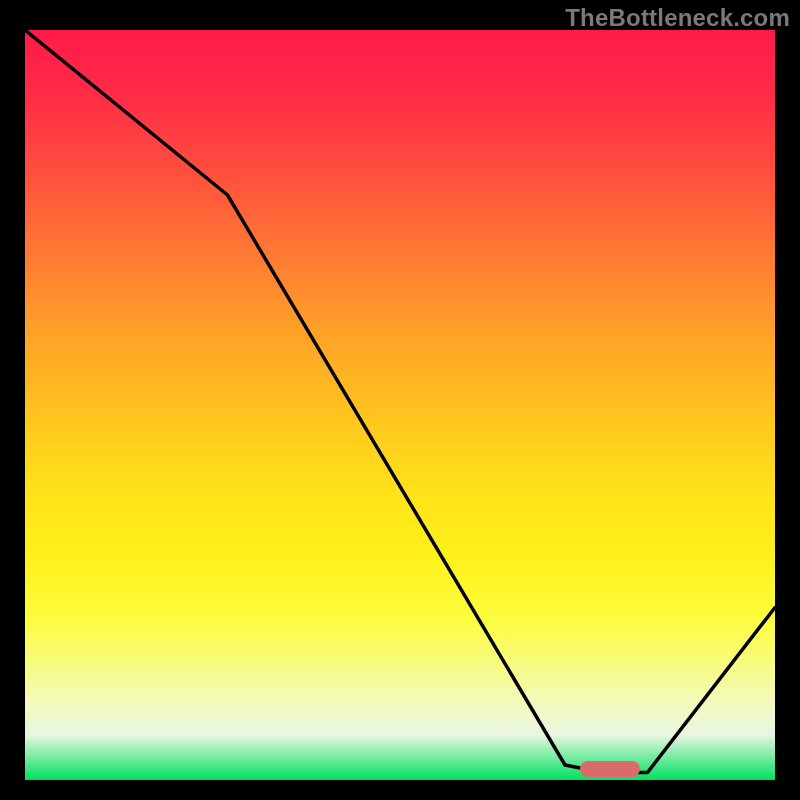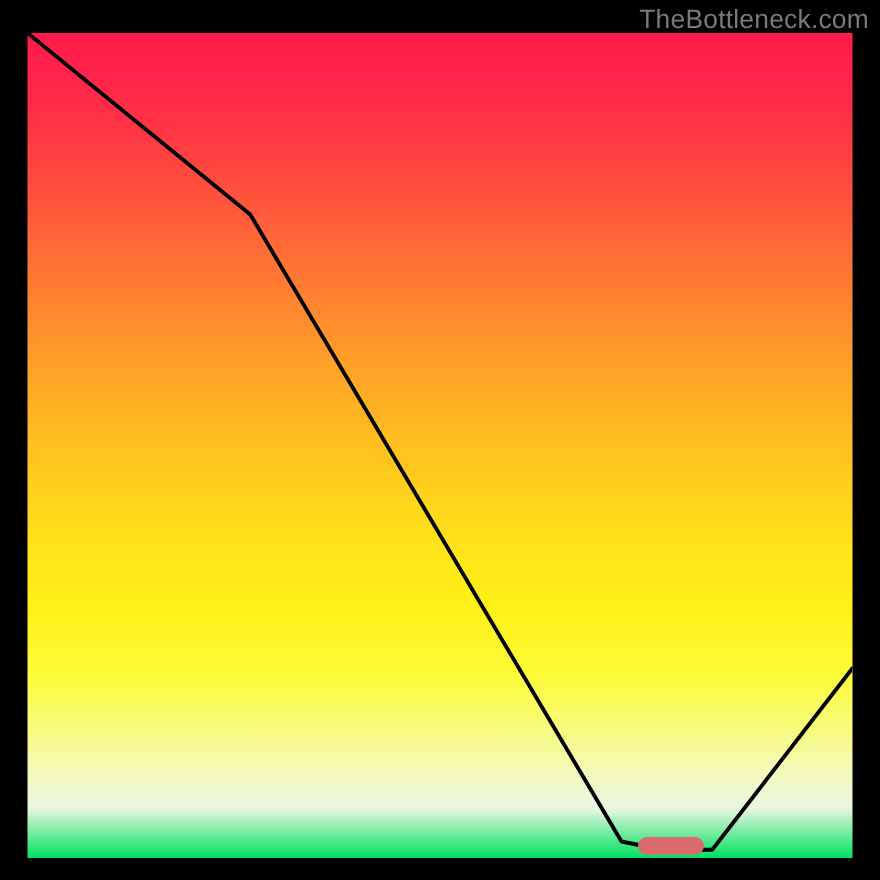--- a/index.html
+++ b/index.html
@@ -9,21 +9,21 @@
     height: 800px;
     background: #000000;
     overflow: hidden;
   }
   .watermark {
     position: absolute;
     top: 4px;
     right: 10px;
     font-family: Arial, Helvetica, sans-serif;
     font-size: 24px;
-    font-weight: normal;
+    font-weight: bold;
     color: #7a7a7a;
     z-index: 10;
     letter-spacing: 0.2px;
   }
   .plot {
     position: absolute;
     left: 25px;
     top: 30px;
     width: 750px;
     height: 750px;

